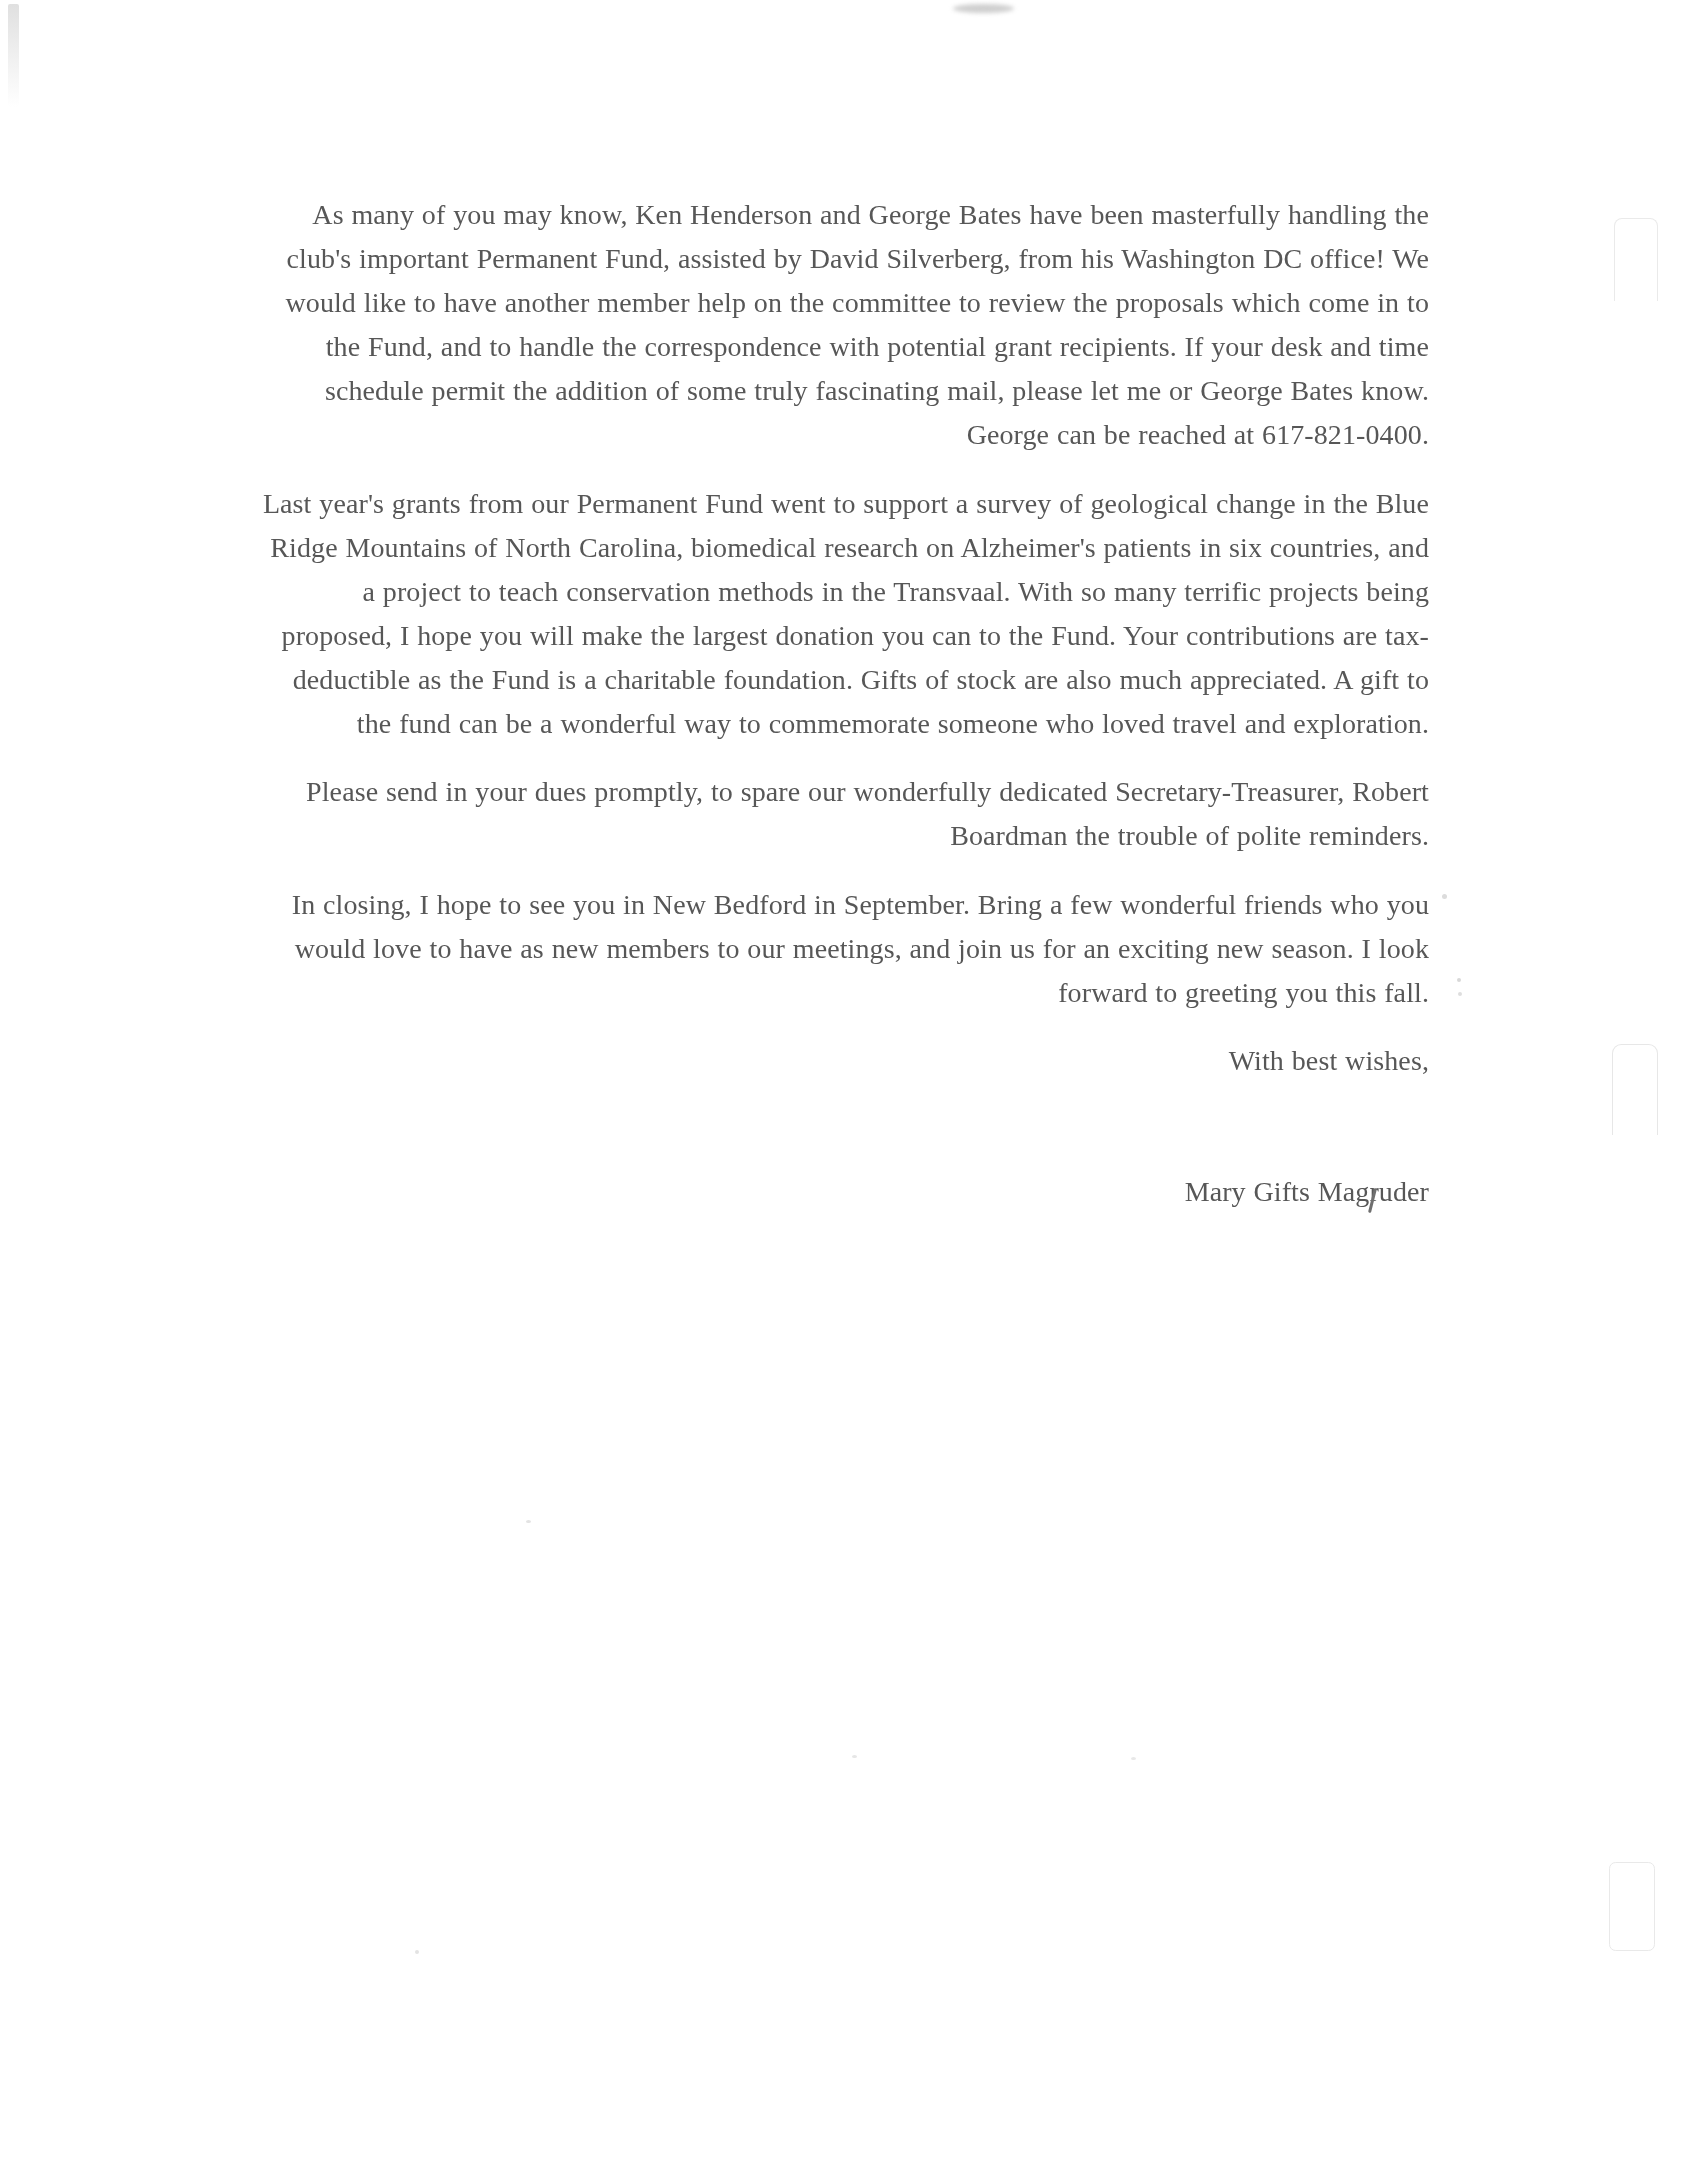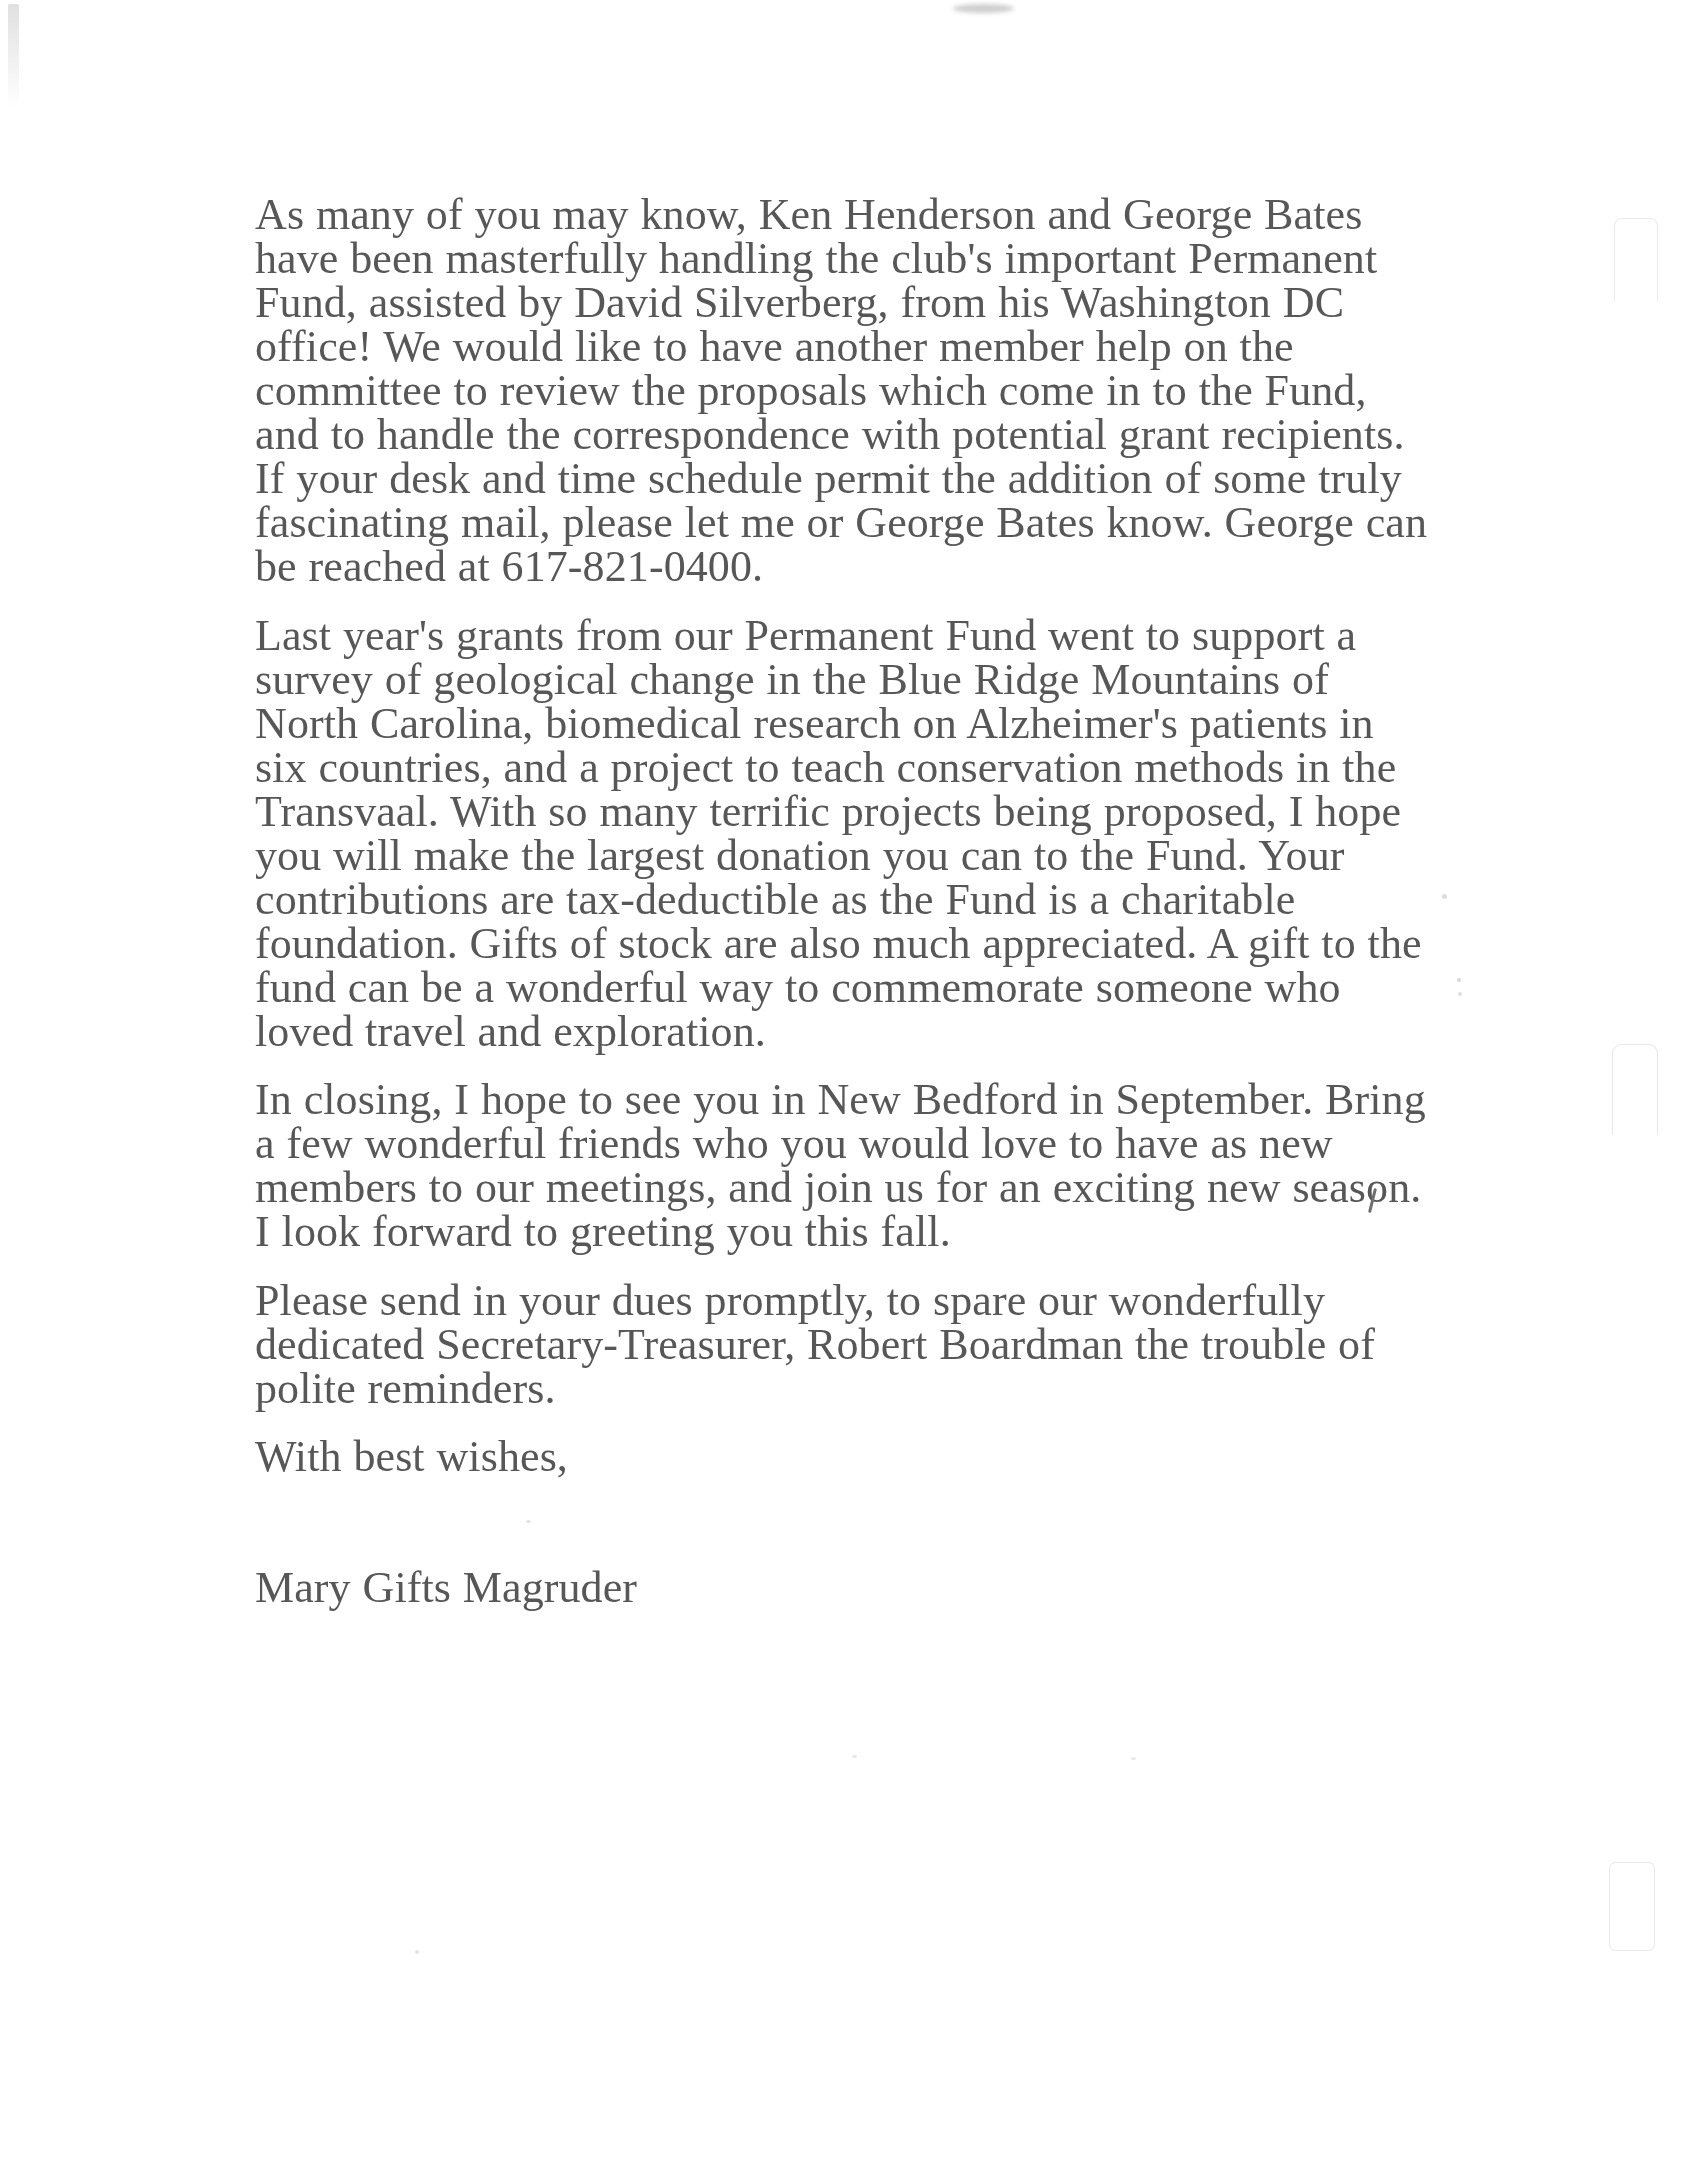--- a/index.html
+++ b/index.html
@@ -19,23 +19,23 @@
     background: var(--paper);
     overflow: hidden;
     font-family: "Liberation Serif", "DejaVu Serif", serif;
   }
   .letter {
     position: absolute;
     left: 255px;
     top: 193px;
     width: 1174px;
     color: var(--ink);
-    font-size: 44px;
+    font-size: 28px;
     line-height: 44px;
-    text-align: left;
+    text-align: right;
     letter-spacing: 0.1px;
     word-spacing: 0.7px;
   }
   .letter p {
     margin: 0 0 24.5px 0;
   }
   .letter p.closing {
     margin-bottom: 87px;
   }
   .letter p.sig-name,
@@ -84,22 +84,22 @@
   .a-speck-7 { left: 1131px; top: 1757px; width: 5.3px; height: 3.3px; background: #e8e8e8; }
 </style>
 </head>
 <body>
 
 <div class="page">
 
   <div class="letter">
     <p>As many of you may know, Ken Henderson and George Bates have been masterfully handling the club's important Permanent Fund, assisted by David Silverberg, from his Washington DC office!  We would like to have another member help on the committee to review the proposals which come in to the Fund, and to handle the correspondence with potential grant recipients.  If your desk and time schedule permit the addition of some truly fascinating mail, please let me or George Bates know. George can be reached at 617-821-0400.</p>
     <p>Last year's grants from our Permanent Fund went to support a survey of geological change in the Blue Ridge Mountains of North Carolina, biomedical research on Alzheimer's patients in six countries, and a project to teach conservation methods in the Transvaal. With so many terrific projects being proposed, I hope you will make the largest donation you can to the Fund. Your contributions are tax-deductible as the Fund is a charitable foundation. Gifts of stock are also much appreciated. A gift to the fund can be a wonderful way to commemorate someone who loved travel and exploration.</p>
+    <p>Please send in your dues promptly, to spare our wonderfully dedicated Secretary-Treasurer, Robert Boardman the trouble of polite reminders.</p>
     <p>In closing, I hope to see you in New Bedford in September. Bring a few wonderful friends who you would love to have as new members to our meetings, and join us for an exciting new season.  I look forward to greeting you this fall.</p>
-    <p>Please send in your dues promptly, to spare our wonderfully dedicated Secretary-Treasurer, Robert Boardman the trouble of polite reminders.</p>
     <p class="closing">With best wishes,</p>
     <p class="sig-name">Mary Gifts Magruder</p>
   </div>
 
   <div class="artifact a-topleft-streak"></div>
   <div class="artifact a-top-smudge"></div>
   <div class="artifact a-curl-top"></div>
   <div class="artifact a-curl-mid"></div>
   <div class="artifact a-curl-bottom"></div>
   <div class="artifact a-slash"></div>

